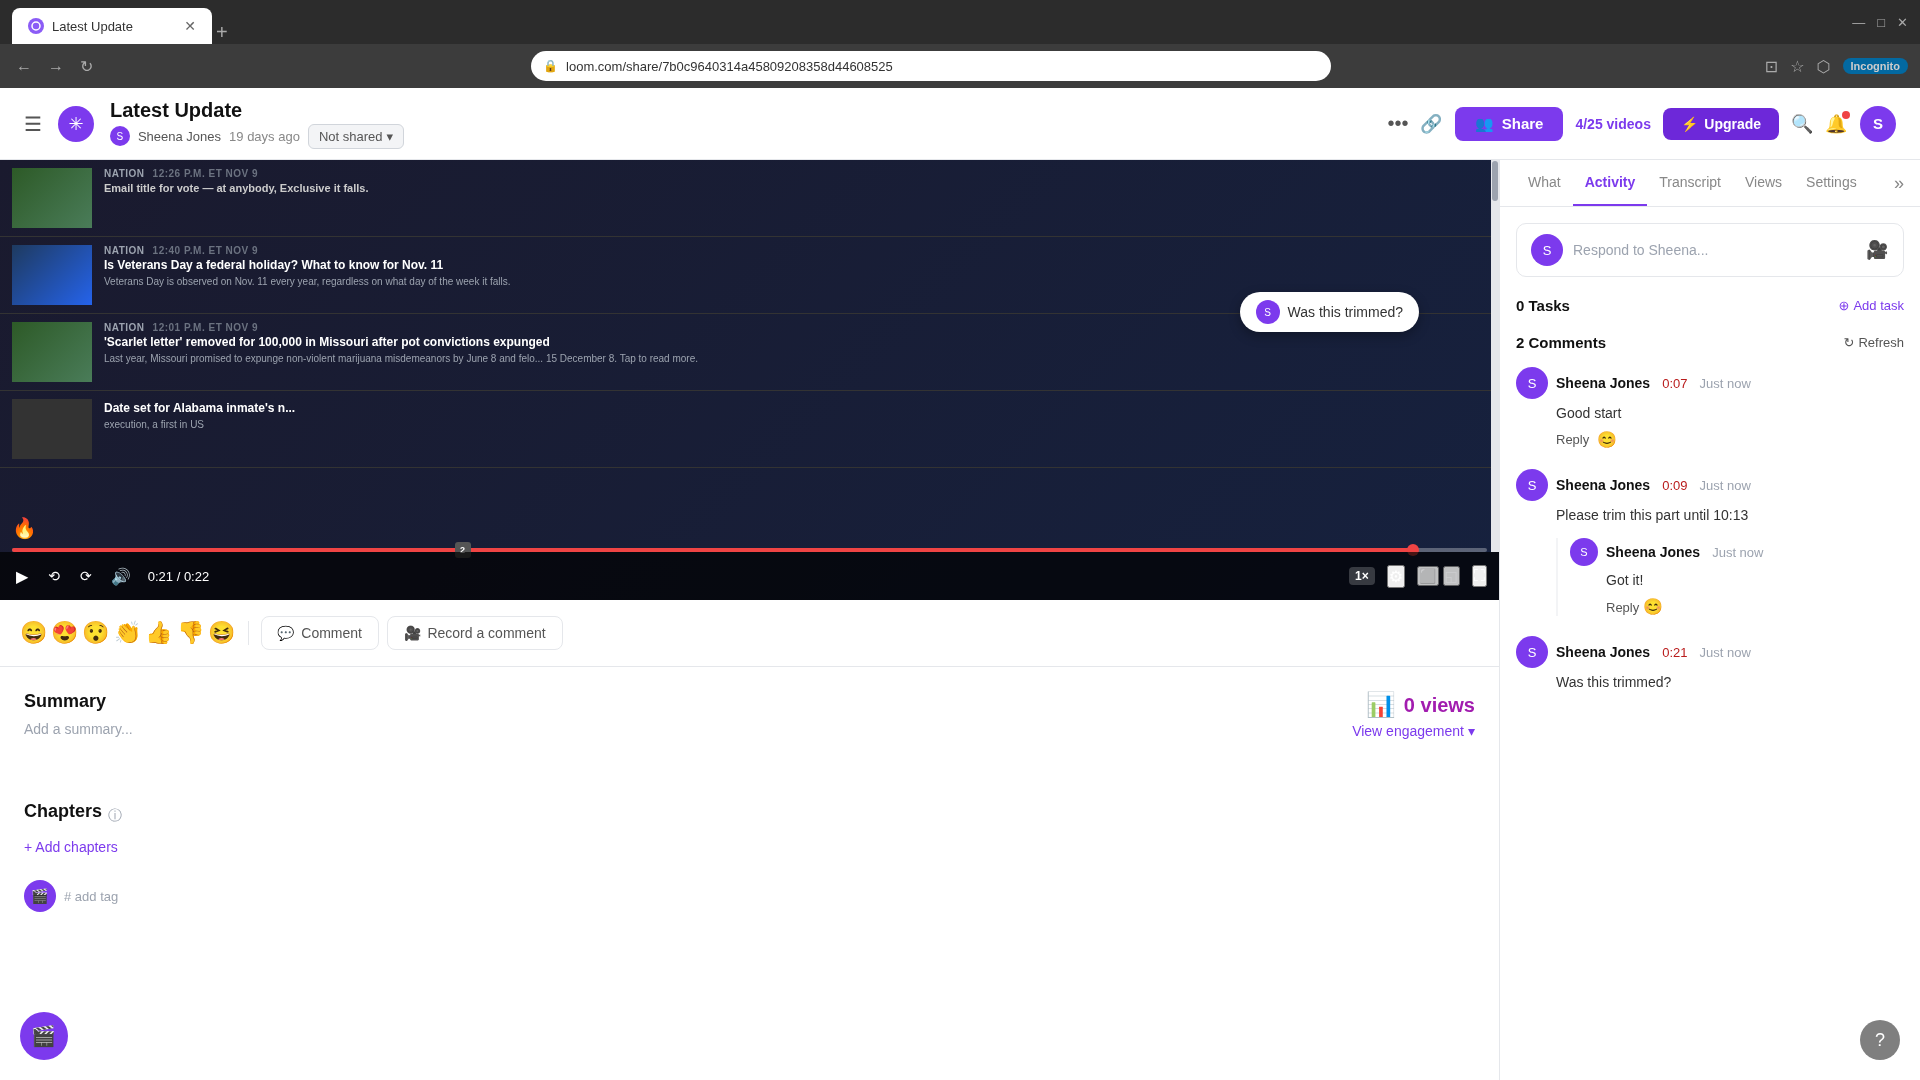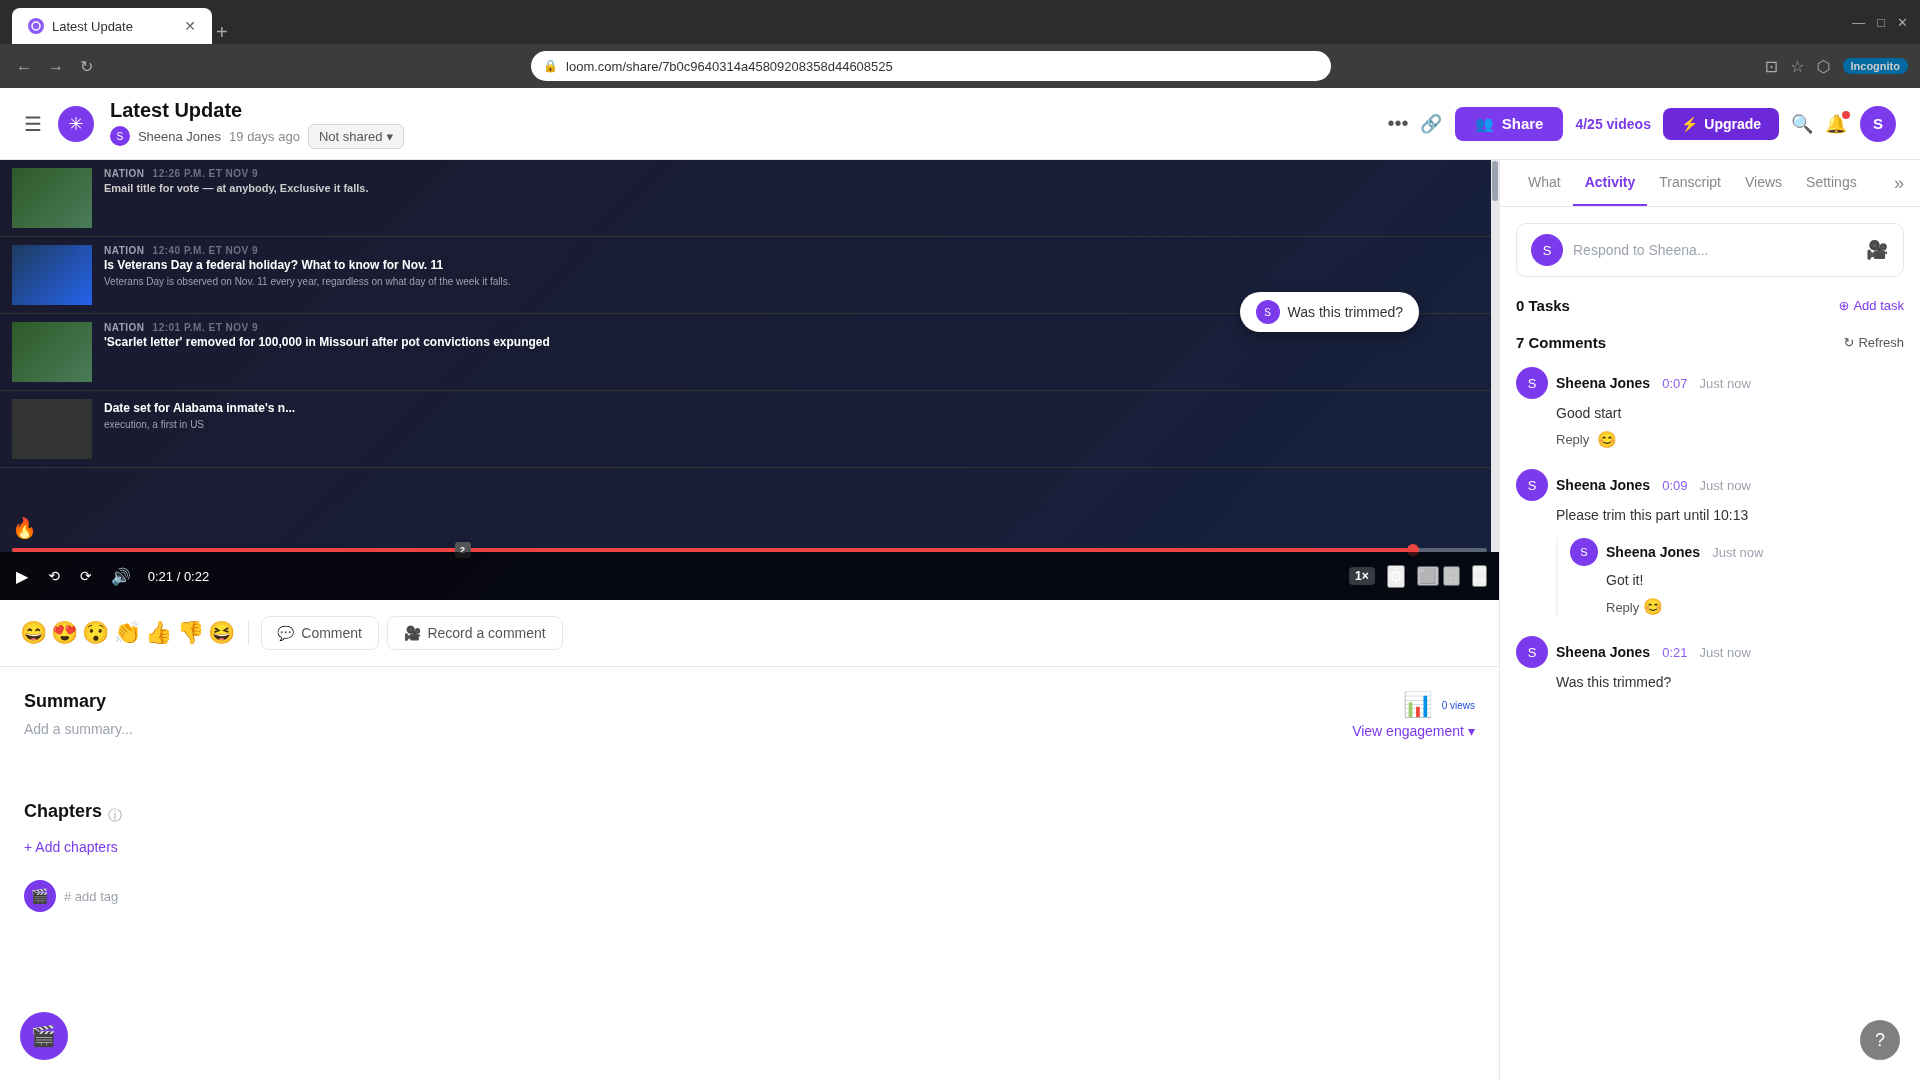--- a/index.html
+++ b/index.html
@@ -99,21 +99,21 @@
 
     
     .main-content-scroll { padding: 24px; }
     .summary-section { margin-bottom: 39px; }
     .section-title { font-size: 18px; font-weight: 700; color: #111; margin-bottom: 8px; }
     .summary-placeholder { color: #9ca3af; font-size: 14px; cursor: pointer; }
 
     .chapters-section { margin-bottom: 24px; }
     .chapters-header { display: flex; align-items: center; gap: 6px; margin-bottom: 8px; }
     .add-chapter-btn { color: #7c3aed; font-size: 14px; cursor: pointer; }
-    .views-count { font-size: 10px; font-weight: 400; color: #1d4ed8; }
+    .views-count { font-size: 20px; font-weight: 700; color: #a21caf; }
     .engagement-btn { color: #7c3aed; font-size: 14px; cursor: pointer; text-decoration: none; display: flex; align-items: center; gap: 4px; }
 
     .tag-row { display: flex; align-items: center; gap: 8px; }
     .add-tag { color: #9ca3af; font-size: 13px; cursor: pointer; }
 
     
     .right-sidebar { width: 420px; display: flex; flex-direction: column; background: #fff; overflow: hidden; }
 
     .sidebar-tabs { display: flex; border-bottom: 1px solid #e5e7eb; padding: 0 16px; align-items: center; }
     .sidebar-tab { padding: 14px 12px; font-size: 14px; color: #888; cursor: pointer; border-bottom: 2px solid transparent; white-space: nowrap; }
@@ -135,21 +135,21 @@
 
     
     .comments-row { display: flex; align-items: center; justify-content: space-between; margin-bottom: 16px; }
     .comments-label { font-size: 15px; font-weight: 700; color: #111; }
     .refresh-btn { display: flex; align-items: center; gap: 4px; color: #555; font-size: 13px; cursor: pointer; }
 
     .comment-item { margin-bottom: 20px; }
     .comment-header { display: flex; align-items: center; gap: 8px; margin-bottom: 4px; }
     .comment-avatar { width: 32px; height: 32px; background: #7c3aed; border-radius: 50%; display: flex; align-items: center; justify-content: center; color: #fff; font-size: 13px; flex-shrink: 0; }
     .comment-author { font-size: 14px; font-weight: 600; color: #111; }
-    .comment-time-badge { color: #8b5cf6; font-size: 13px; cursor: pointer; margin-left: 4px; }
+    .comment-time-badge { color: #b91c1c; font-size: 13px; cursor: pointer; margin-left: 4px; }
     .comment-time { color: #9ca3af; font-size: 13px; margin-left: 4px; }
     .comment-text { font-size: 14px; color: #333; line-height: 1.5; margin-bottom: 6px; padding-left: 40px; }
     .comment-actions { display: flex; align-items: center; gap: 8px; padding-left: 40px; }
     .reply-btn { color: #555; font-size: 13px; cursor: pointer; }
     .emoji-react-btn { color: #9ca3af; font-size: 16px; cursor: pointer; }
 
     .nested-comment { margin-left: 40px; margin-top: 12px; padding-left: 12px; border-left: 2px solid #f3f4f6; }
     .nested-comment .comment-avatar { width: 28px; height: 28px; font-size: 11px; }
     .nested-text { font-size: 14px; color: #333; line-height: 1.5; margin-bottom: 6px; padding-left: 36px; }
     .nested-actions { padding-left: 36px; }
@@ -285,20 +285,21 @@
                 </div>
               </div>
               <div class="news-item">
                 <div class="news-thumb-placeholder thumb-1"></div>
                 <div class="news-content">
                   <div class="news-source" style="display:flex;gap:8px;align-items:center;">
                     <span>NATION</span>
                     <span style="color:#6b7280;font-size:10px;">12:01 p.m. ET Nov 9</span>
                   </div>
                   <div class="news-headline" style="font-size:12px;">'Scarlet letter' removed for 100,000 in Missouri after pot convictions expunged</div>
+                  <div style="font-size:10px;color:#9ca3af;">Last year, Missouri promised to expunge non-violent marijuana misdemeanors by June 8 and felo... 15 December 8. Tap to read more.</div>
                 </div>
               </div>
               <div class="news-item">
                 <div class="news-thumb-placeholder" style="background:#333;"></div>
                 <div class="news-content">
                   <div class="news-headline" style="font-size:12px;">Date set for Alabama inmate's n...</div>
                   <div style="font-size:10px;color:#9ca3af;">execution, a first in US</div>
                 </div>
               </div>
             </div>
@@ -439,21 +440,21 @@
 
           <div class="tasks-row">
             <span class="tasks-label">0 Tasks</span>
             <div class="add-task-btn">
               <span>⊕</span>
               <span>Add task</span>
             </div>
           </div>
 
           <div class="comments-row">
-            <span class="comments-label">7 Comments</span>
+            <span class="comments-label">2 Comments</span>
             <div class="refresh-btn">
               <span>↻</span>
               <span>Refresh</span>
             </div>
           </div>
 
           <div class="comment-item">
             <div class="comment-header">
               <div class="comment-avatar">
                 <span>S</span>

